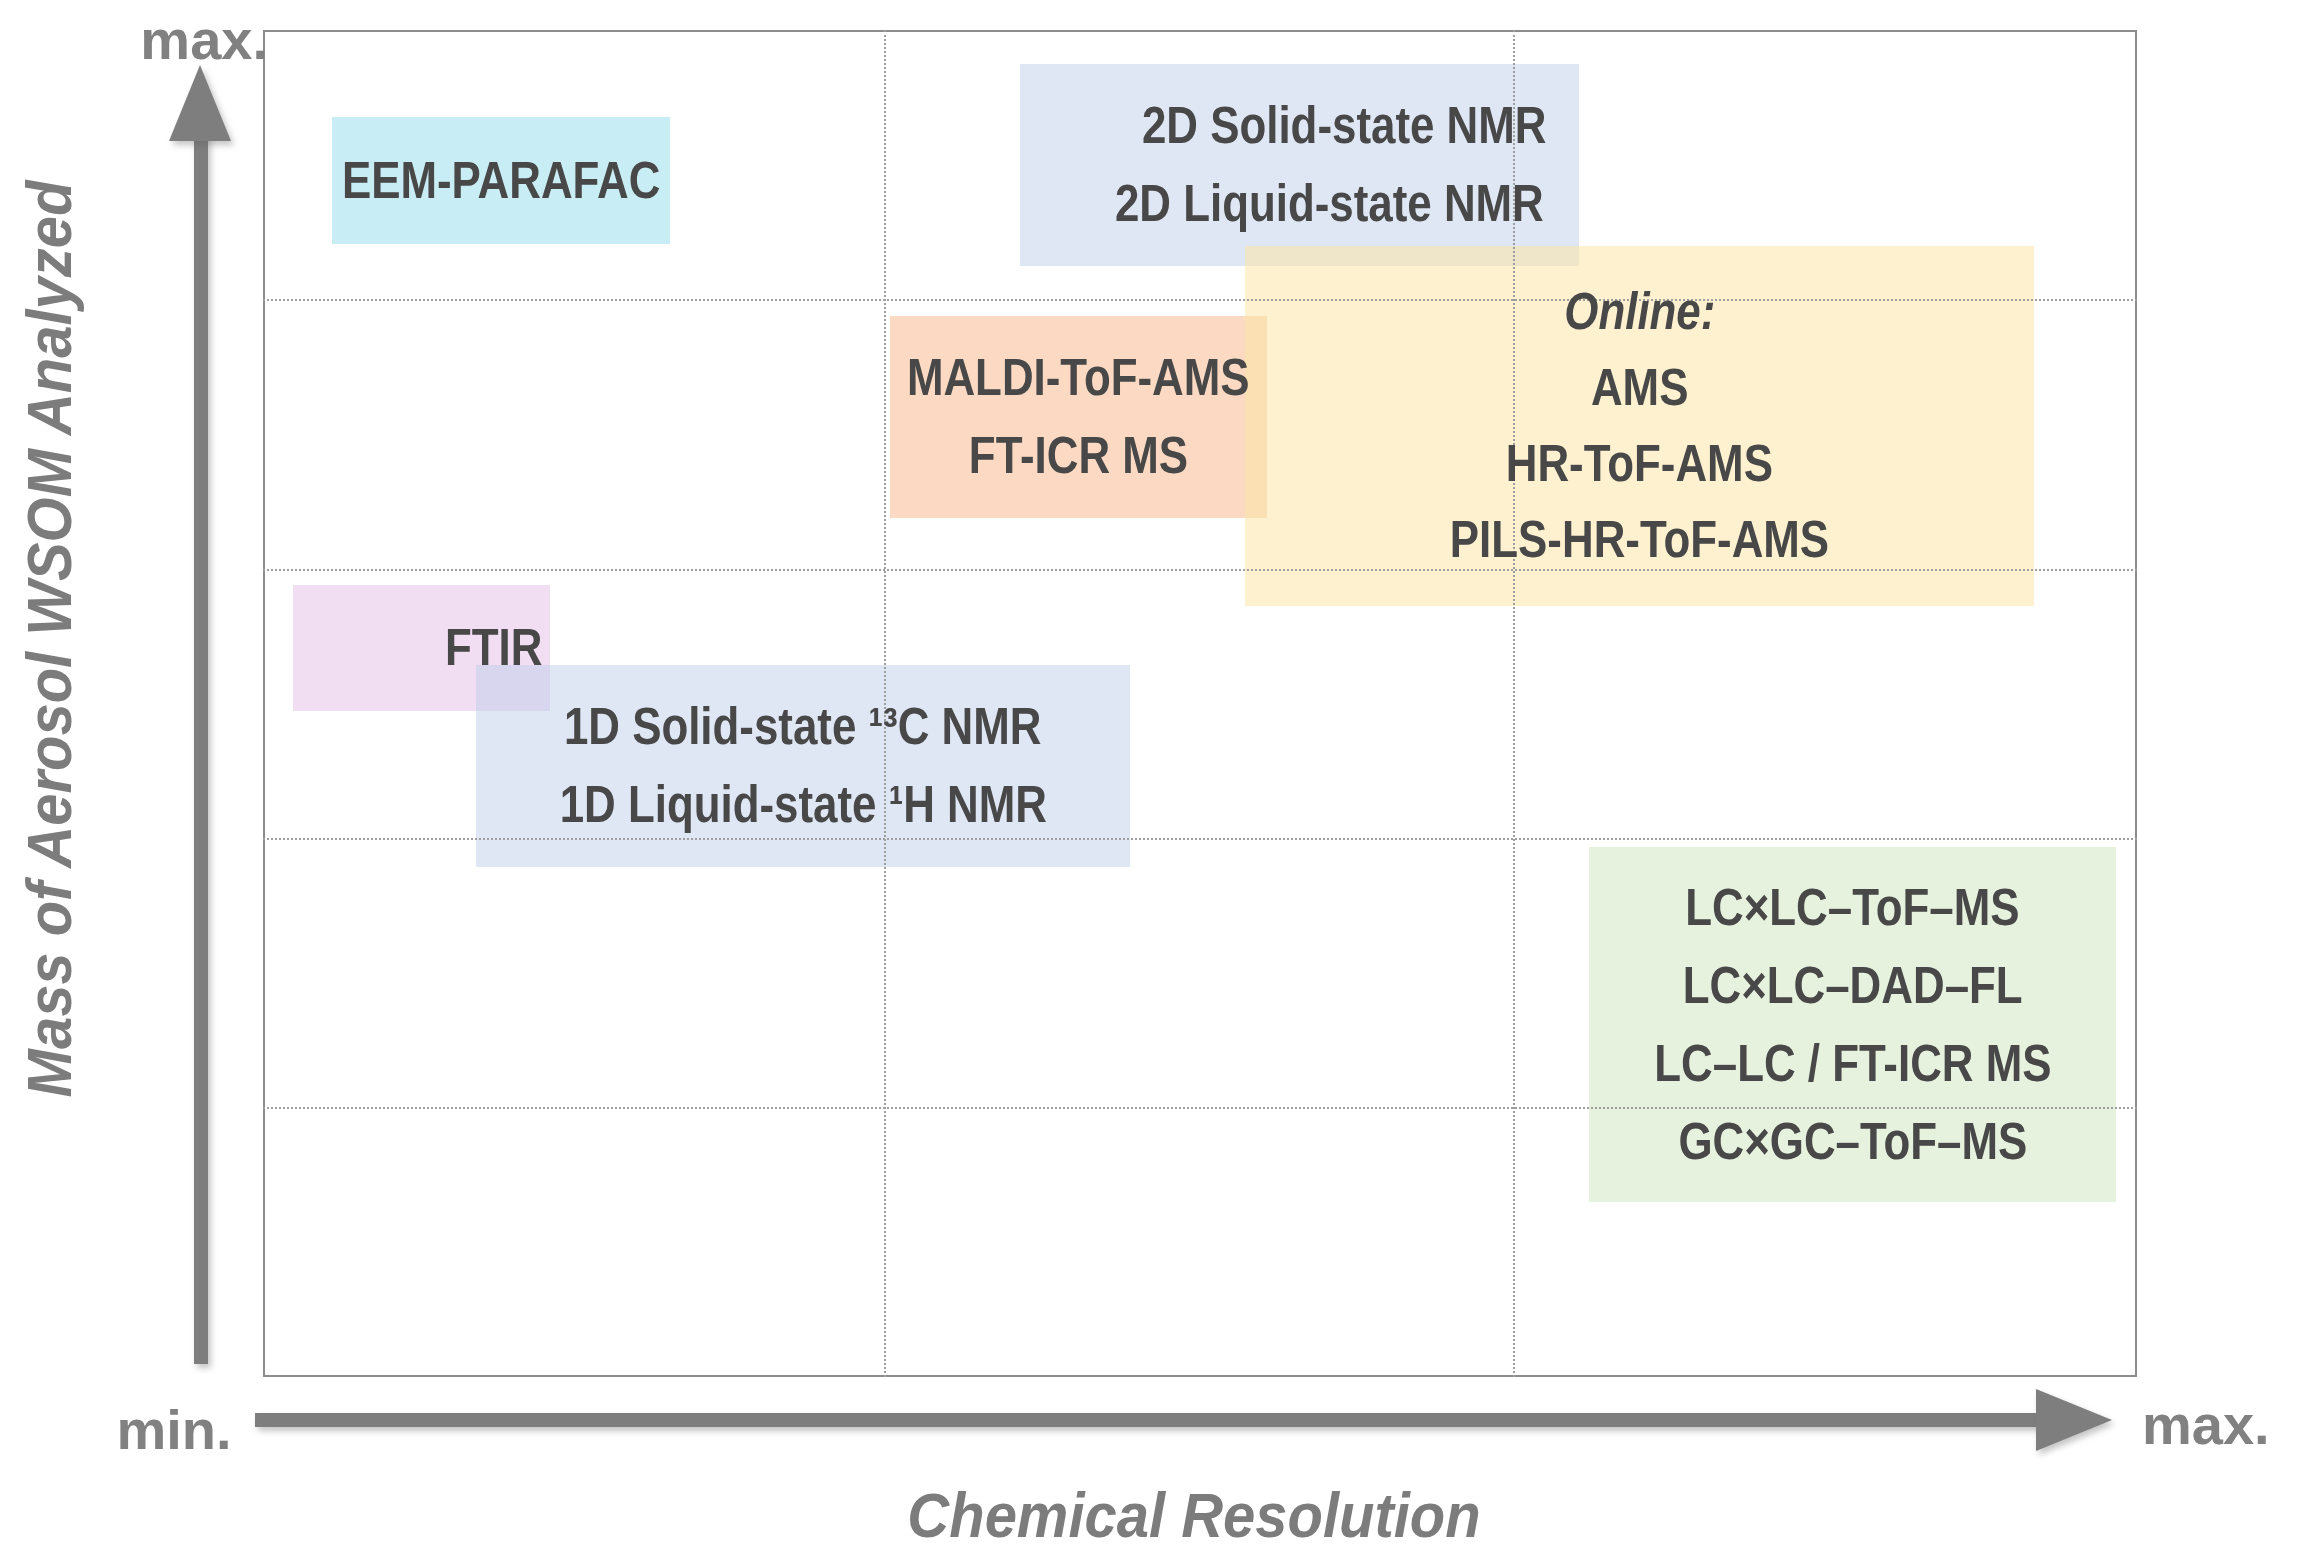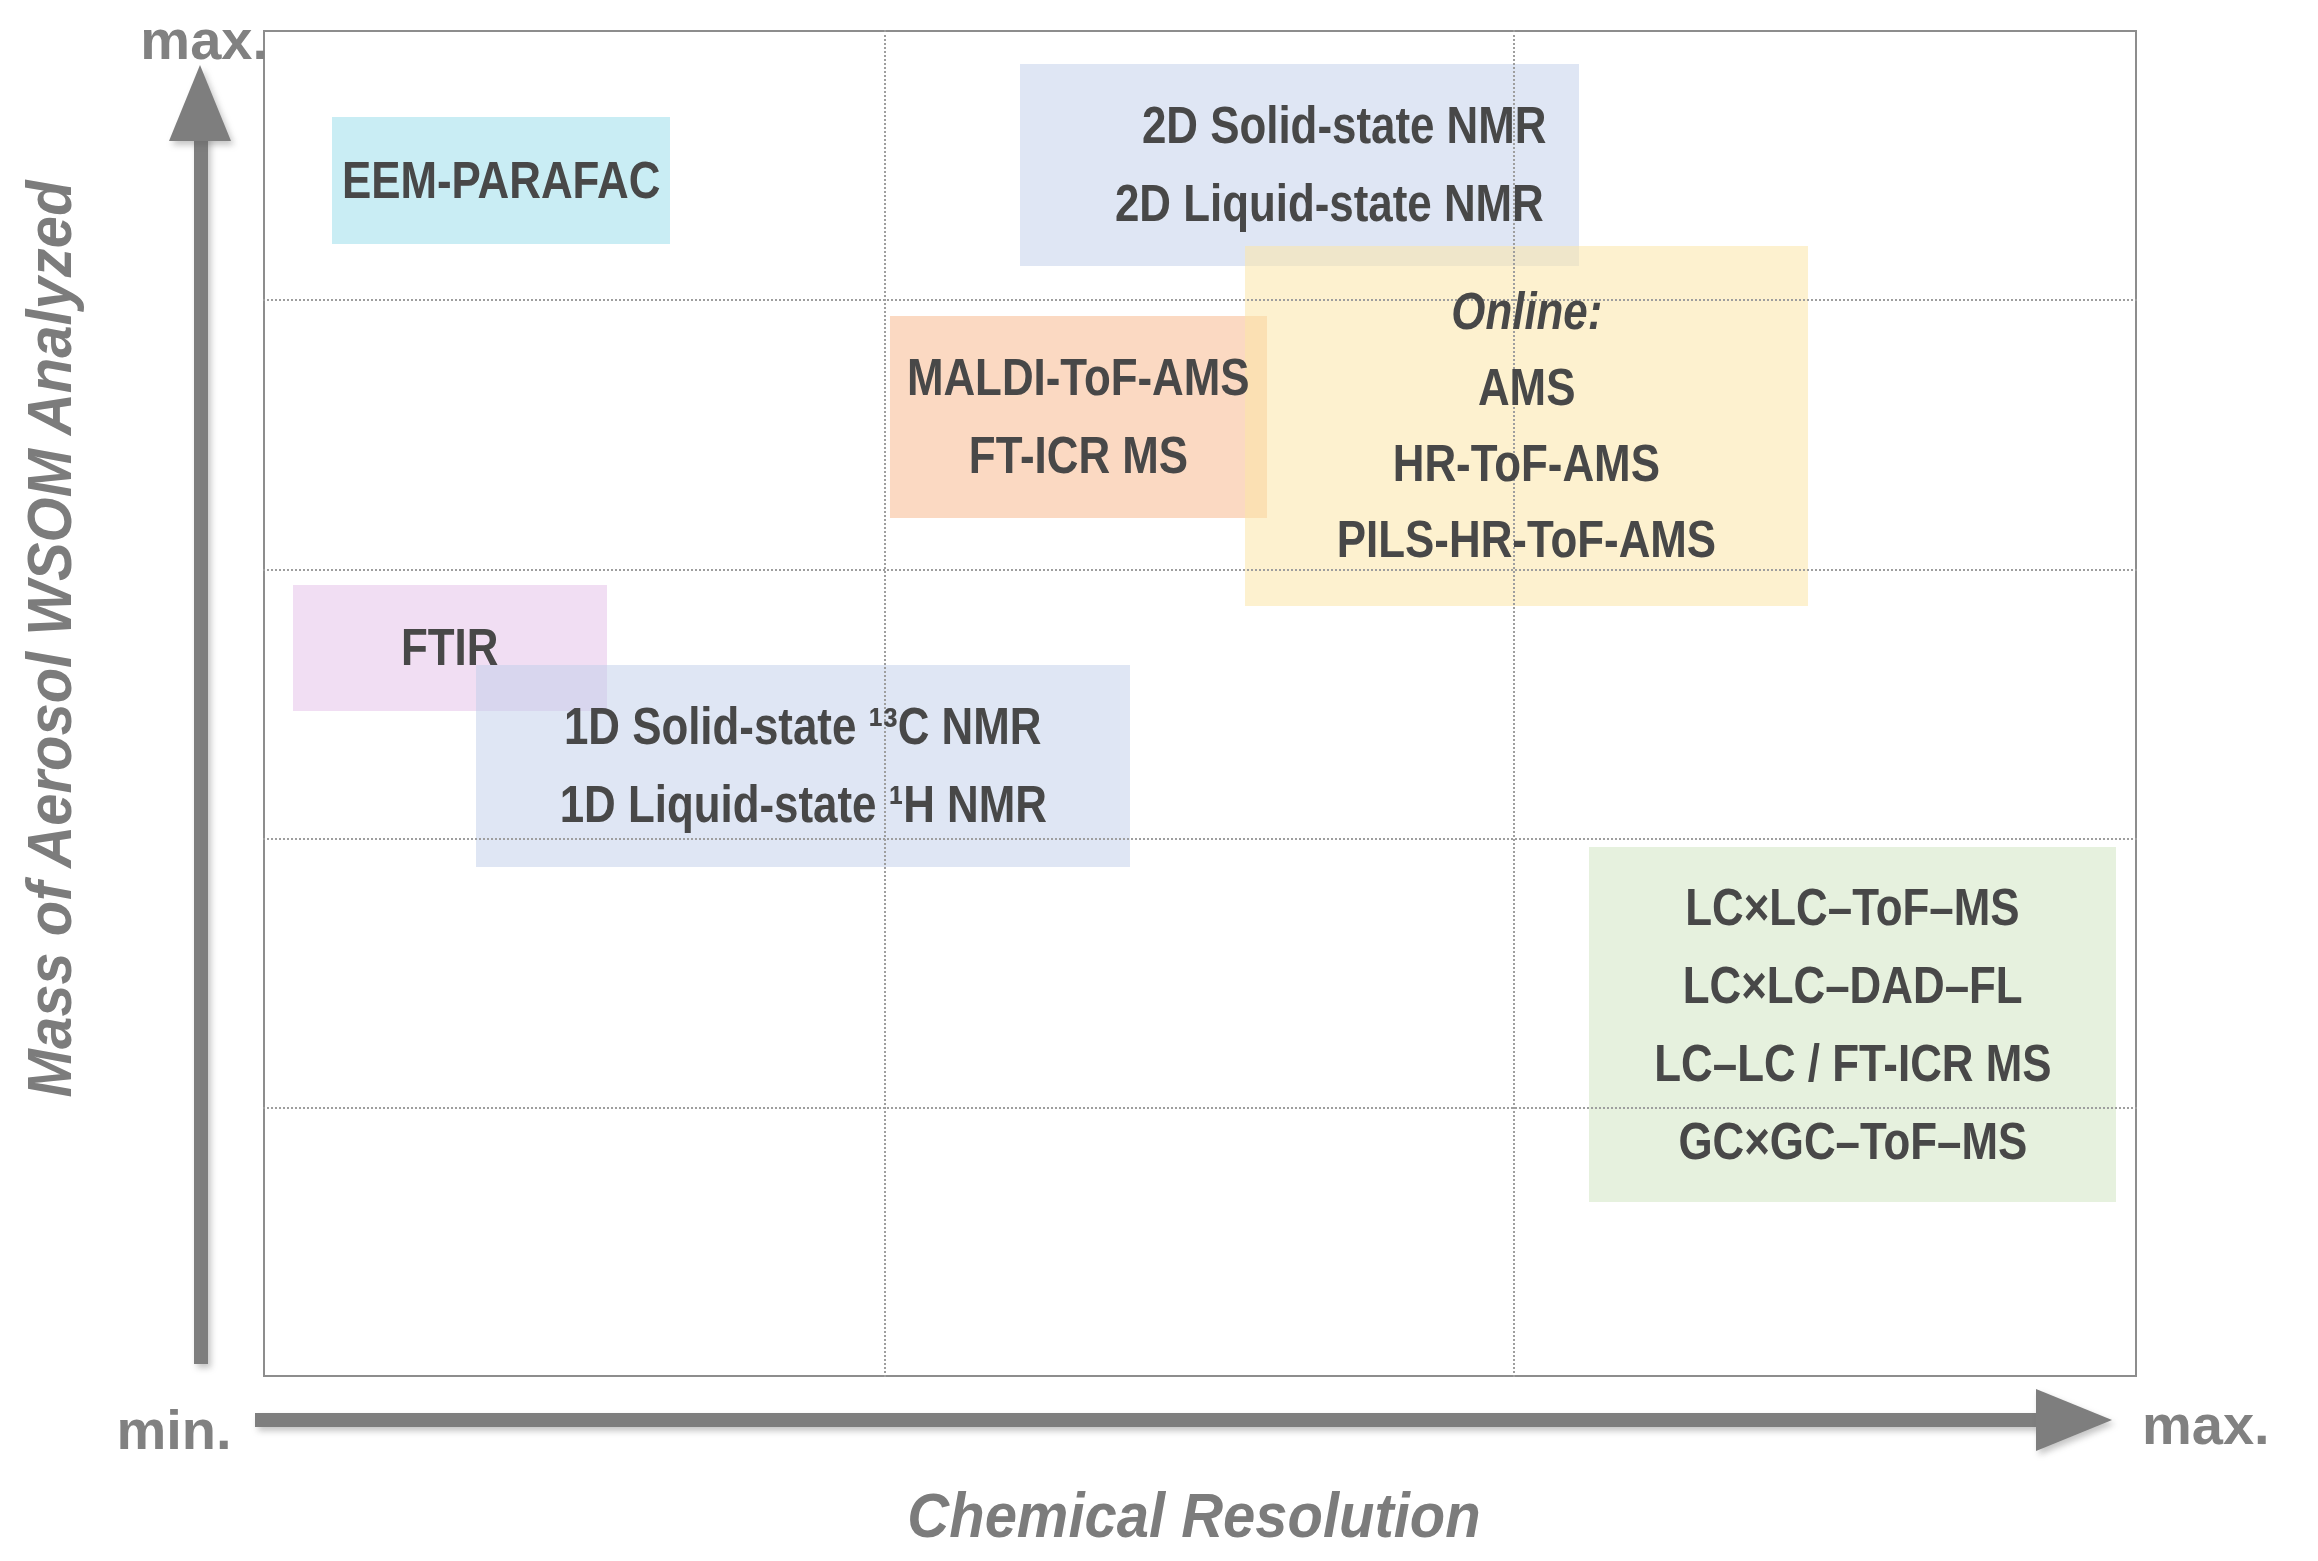--- a/index.html
+++ b/index.html
@@ -22,23 +22,23 @@
   .grid-h4{top:1107px;}
 
   
   .tbox{position:absolute;display:flex;flex-direction:column;align-items:center;justify-content:center;}
   .tbox span{display:block;position:relative;z-index:2;white-space:nowrap;
              font-weight:bold;font-size:51px;line-height:78px;color:#484848;
              transform:scaleX(0.86);}
   .box-eem   {left:289px; top:117px; width:338px; height:127px; background:rgba(147,219,233,0.50);margin-left:43px;}
   .box-nmr2d {left:1020px;top:64px;  width:559px; height:202px; background:rgba(191,205,233,0.50);align-items:flex-end;}
   .box-maldi {left:890px;top:316px; width:377px; height:202px; background:rgba(247,179,133,0.50);}
-  .box-online{left:1245px;top:246px; width:563px; height:360px; background:rgba(251,229,167,0.55);}
+  .box-online{left:1245px;top:246px; width:789px; height:360px; background:rgba(251,229,167,0.55);}
   .box-online span{line-height:76px;}
-  .box-ftir  {left:293px; top:585px; width:314px; height:126px; background:rgba(227,189,231,0.50);}
+  .box-ftir  {left:293px; top:585px; width:257px; height:126px; background:rgba(227,189,231,0.50);align-items:flex-end;}
   .box-nmr1d {left:476px; top:665px; width:654px; height:202px; background:rgba(191,205,233,0.50);align-items:center;}
   .box-lc2d  {left:1589px;top:847px; width:527px; height:355px; background:rgba(209,229,195,0.55);}
   .box-lc2d span{line-height:78px;}
   .box-gcms  {left:1311px;top:1158px;width:320px; height:204px; background:rgba(147,203,121,0.50);}
   .box-gcms span{line-height:81px;}
   .online-heading{font-style:italic;}
 
   
   .arrow{position:absolute;filter:drop-shadow(3.4px 4.2px 3.4px rgba(90,90,90,0.35));z-index:0;}
   .y-shaft{left:194px;top:127px;width:13.6px;height:1237px;background:#7e7e7e;}

